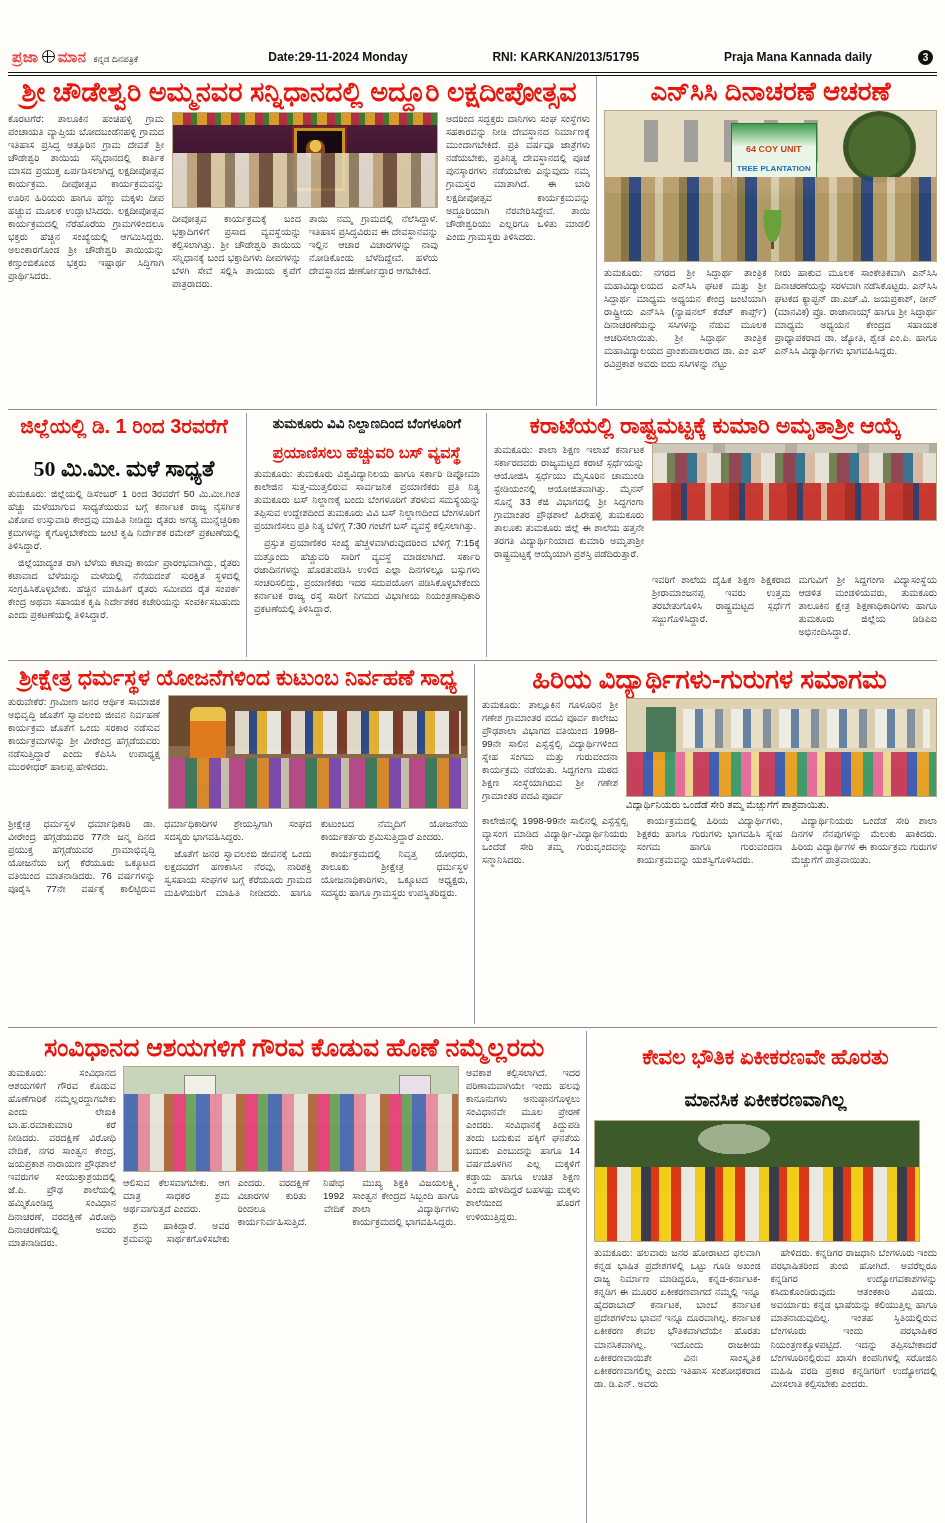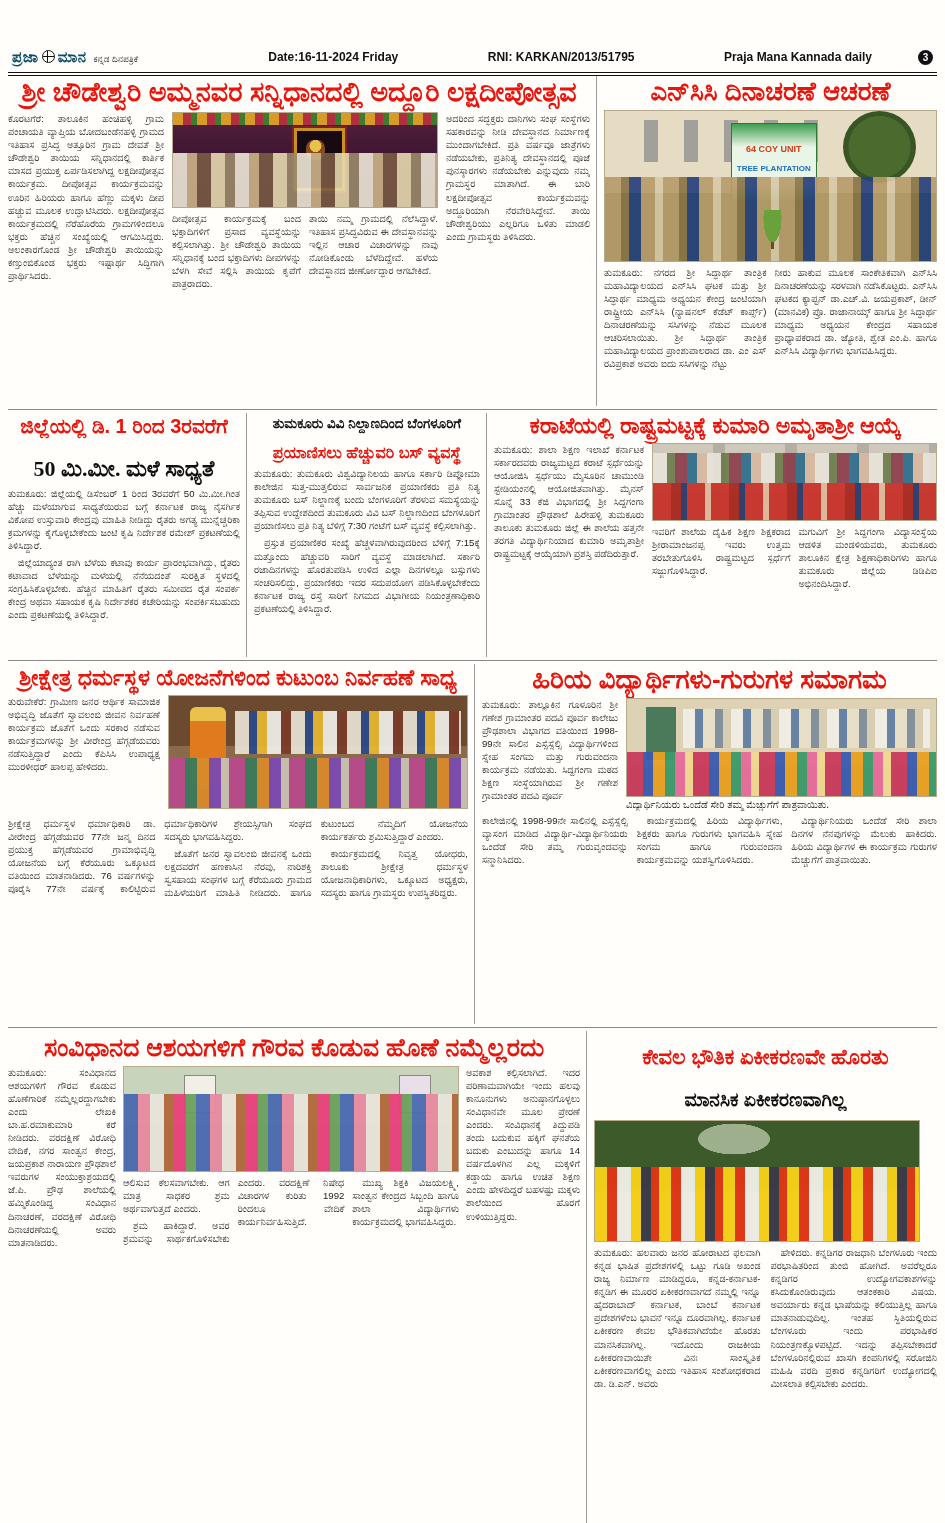--- a/index.html
+++ b/index.html
@@ -3,21 +3,21 @@
 <meta charset="utf-8">
 <style>
   html,body{margin:0;padding:0;background:#e9e6df;}
   .page{position:relative;width:945px;height:1523px;box-sizing:border-box;
         background:#fffefb;margin:0 auto;padding:45px 8px 6px 8px;overflow:hidden;
         font-family:"Liberation Sans","DejaVu Sans",sans-serif;color:#1c1c1c;}
   
   .masthead{display:flex;align-items:center;height:24px;
             border-bottom:4px double #111;padding:0 4px 3px 4px;}
   .logo{display:flex;align-items:baseline;gap:3px;white-space:nowrap;}
-  .logo-main{font-weight:bold;font-size:15px;color:#0c4a6e;letter-spacing:.5px;}
+  .logo-main{font-weight:bold;font-size:15px;color:#ef4444;letter-spacing:.5px;}
   .globe{display:inline-block;width:11px;height:11px;border:1.6px solid #111;border-radius:50%;
          position:relative;top:1px;background:
          linear-gradient(#111,#111) 50% 0/1.4px 100% no-repeat,
          linear-gradient(#111,#111) 0 50%/100% 1.4px no-repeat;}
   .tagline{font-size:9px;color:#222;margin-left:4px;}
   .mh-date,.mh-rni,.mh-name{font-weight:bold;font-size:12px;color:#111;}
   .mh-date{margin-left:130px;}
   .mh-rni{margin-left:auto;margin-right:auto;}
   .mh-name{margin-right:46px;}
   .page-badge{width:15px;height:15px;border-radius:50%;background:#111;color:#fff;
@@ -118,21 +118,21 @@
   .b1{width:232px;display:flex;flex-direction:column;}
   .b1 .hl-red{font-size:20px;margin-top:2px;}
   .b1 .hl-black{font-size:22px;margin:3px 0 5px 0;font-family:"Liberation Serif",serif;}
   .b2{width:226px;margin-left:6px;padding-left:7px;display:flex;flex-direction:column;}
   .b2 .hl-black{font-size:13.5px;margin-top:3px;}
   .b2 .hl-red{font-size:16px;margin:2px 0 5px 0;}
   .b3{flex:1;margin-left:6px;padding-left:7px;display:flex;flex-direction:column;}
   .b3 .hl-red{font-size:22px;margin:1px 0 4px 0;}
   .b3-body{display:flex;gap:8px;flex:1;overflow:hidden;}
   .b3-c1{width:150px;}
-  .b3-right{flex:1;display:flex;flex-direction:column;}
+  .b3-right{flex:1;display:flex;flex-direction:column;gap:48px;}
   .b3-right .photo{height:76px;margin-bottom:4px;}
   .b3-below{display:flex;gap:8px;flex:1;overflow:hidden;}
   .b3-below .bt{flex:1;}
   
   .sec-c{display:flex;height:360px;}
   .c1{width:460px;display:flex;flex-direction:column;}
   .c1 .hl-red{font-size:22px;margin:2px 0 4px 0;}
   .c1-top{display:flex;gap:8px;height:118px;overflow:hidden;}
   .c1-top .bt{width:152px;}
   .c1-top .photo{flex:1;height:112px;}
@@ -165,21 +165,21 @@
 
 <div class="page">
 
   <div class="masthead">
     <div class="logo">
       <span class="logo-main">ಪ್ರಜಾ</span>
       <span class="globe"></span>
       <span class="logo-main">ಮಾನ</span>
       <span class="tagline">ಕನ್ನಡ ದಿನಪತ್ರಿಕೆ</span>
     </div>
-    <div class="mh-date">Date:16-11-2024 Friday</div>
+    <div class="mh-date">Date:29-11-2024 Monday</div>
     <div class="mh-rni">RNI: KARKAN/2013/51795</div>
     <div class="mh-name">Praja Mana Kannada daily</div>
     <div class="page-badge">3</div>
   </div>
 
   <section class="sec-a">
     <article class="a1">
       <h1 class="hl-red">ಶ್ರೀ ಚೌಡೇಶ್ವರಿ ಅಮ್ಮನವರ ಸನ್ನಿಧಾನದಲ್ಲಿ ಅದ್ದೂರಿ ಲಕ್ಷದೀಪೋತ್ಸವ</h1>
       <div class="a1-body">
         <div class="bt a1-c1">ಕೊರಟಗೆರೆ: ತಾಲೂಕಿನ ಹಂಚಿಹಳ್ಳಿ ಗ್ರಾಮ ಪಂಚಾಯತಿ ವ್ಯಾಪ್ತಿಯ ಬೋದಬಂಡೆನಹಳ್ಳಿ ಗ್ರಾಮದ ಇತಿಹಾಸ ಪ್ರಸಿದ್ಧ ಅತ್ತೂರಿನ ಗ್ರಾಮ ದೇವತೆ ಶ್ರೀ ಚೌಡೇಶ್ವರಿ ತಾಯಿಯ ಸನ್ನಿಧಾನದಲ್ಲಿ ಕಾರ್ತಿಕ ಮಾಸದ ಪ್ರಯುಕ್ತ ಏರ್ಪಡಿಸಲಾಗಿದ್ದ ಲಕ್ಷದೀಪೋತ್ಸವ ಕಾರ್ಯಕ್ರಮ. ದೀಪೋತ್ಸವ ಕಾರ್ಯಕ್ರಮವನ್ನು ಊರಿನ ಹಿರಿಯರು ಹಾಗೂ ಹೆಣ್ಣು ಮಕ್ಕಳು ದೀಪ ಹಚ್ಚುವ ಮೂಲಕ ಉದ್ಘಾಟಿಸಿದರು. ಲಕ್ಷದೀಪೋತ್ಸವ ಕಾರ್ಯಕ್ರಮದಲ್ಲಿ ನೆರೆಹೊರೆಯ ಗ್ರಾಮಗಳಿಂದಲೂ ಭಕ್ತರು ಹೆಚ್ಚಿನ ಸಂಖ್ಯೆಯಲ್ಲಿ ಆಗಮಿಸಿದ್ದರು. ಅಲಂಕಾರಗೊಂಡ ಶ್ರೀ ಚೌಡೇಶ್ವರಿ ತಾಯಿಯನ್ನು ಕಣ್ತುಂಬಿಕೊಂಡ ಭಕ್ತರು ಇಷ್ಟಾರ್ಥ ಸಿದ್ಧಿಗಾಗಿ ಪ್ರಾರ್ಥಿಸಿದರು.</div>

